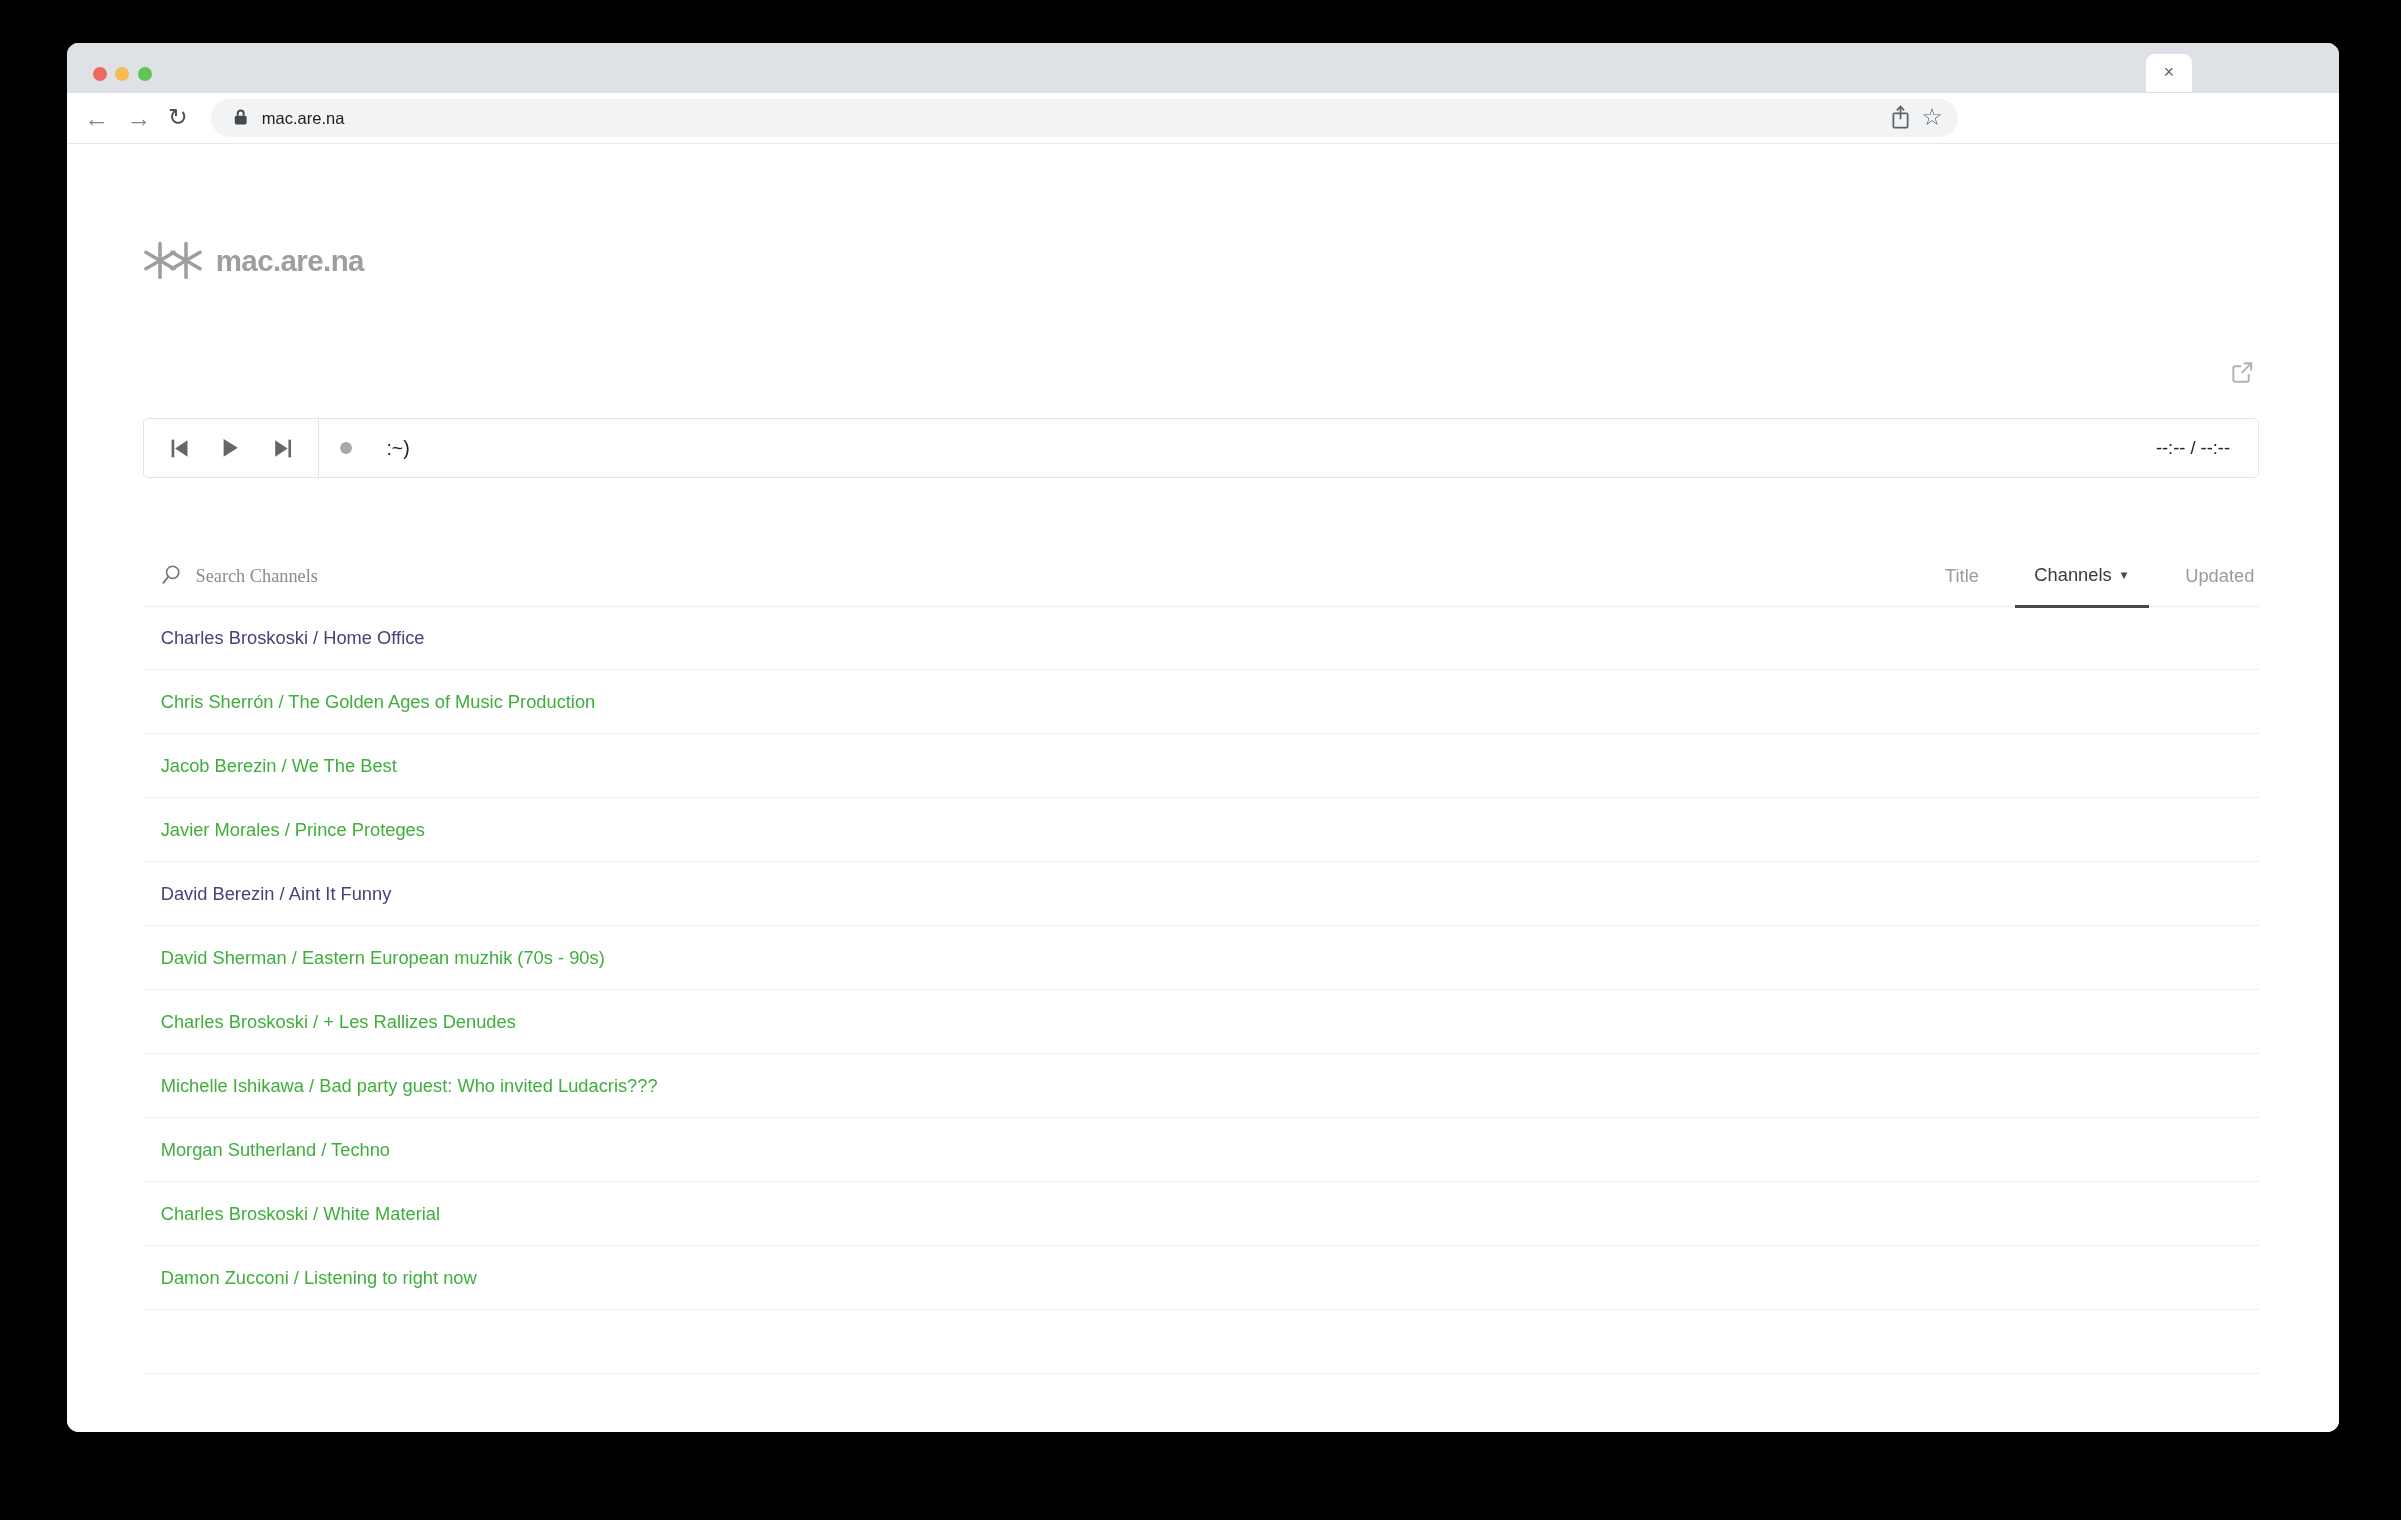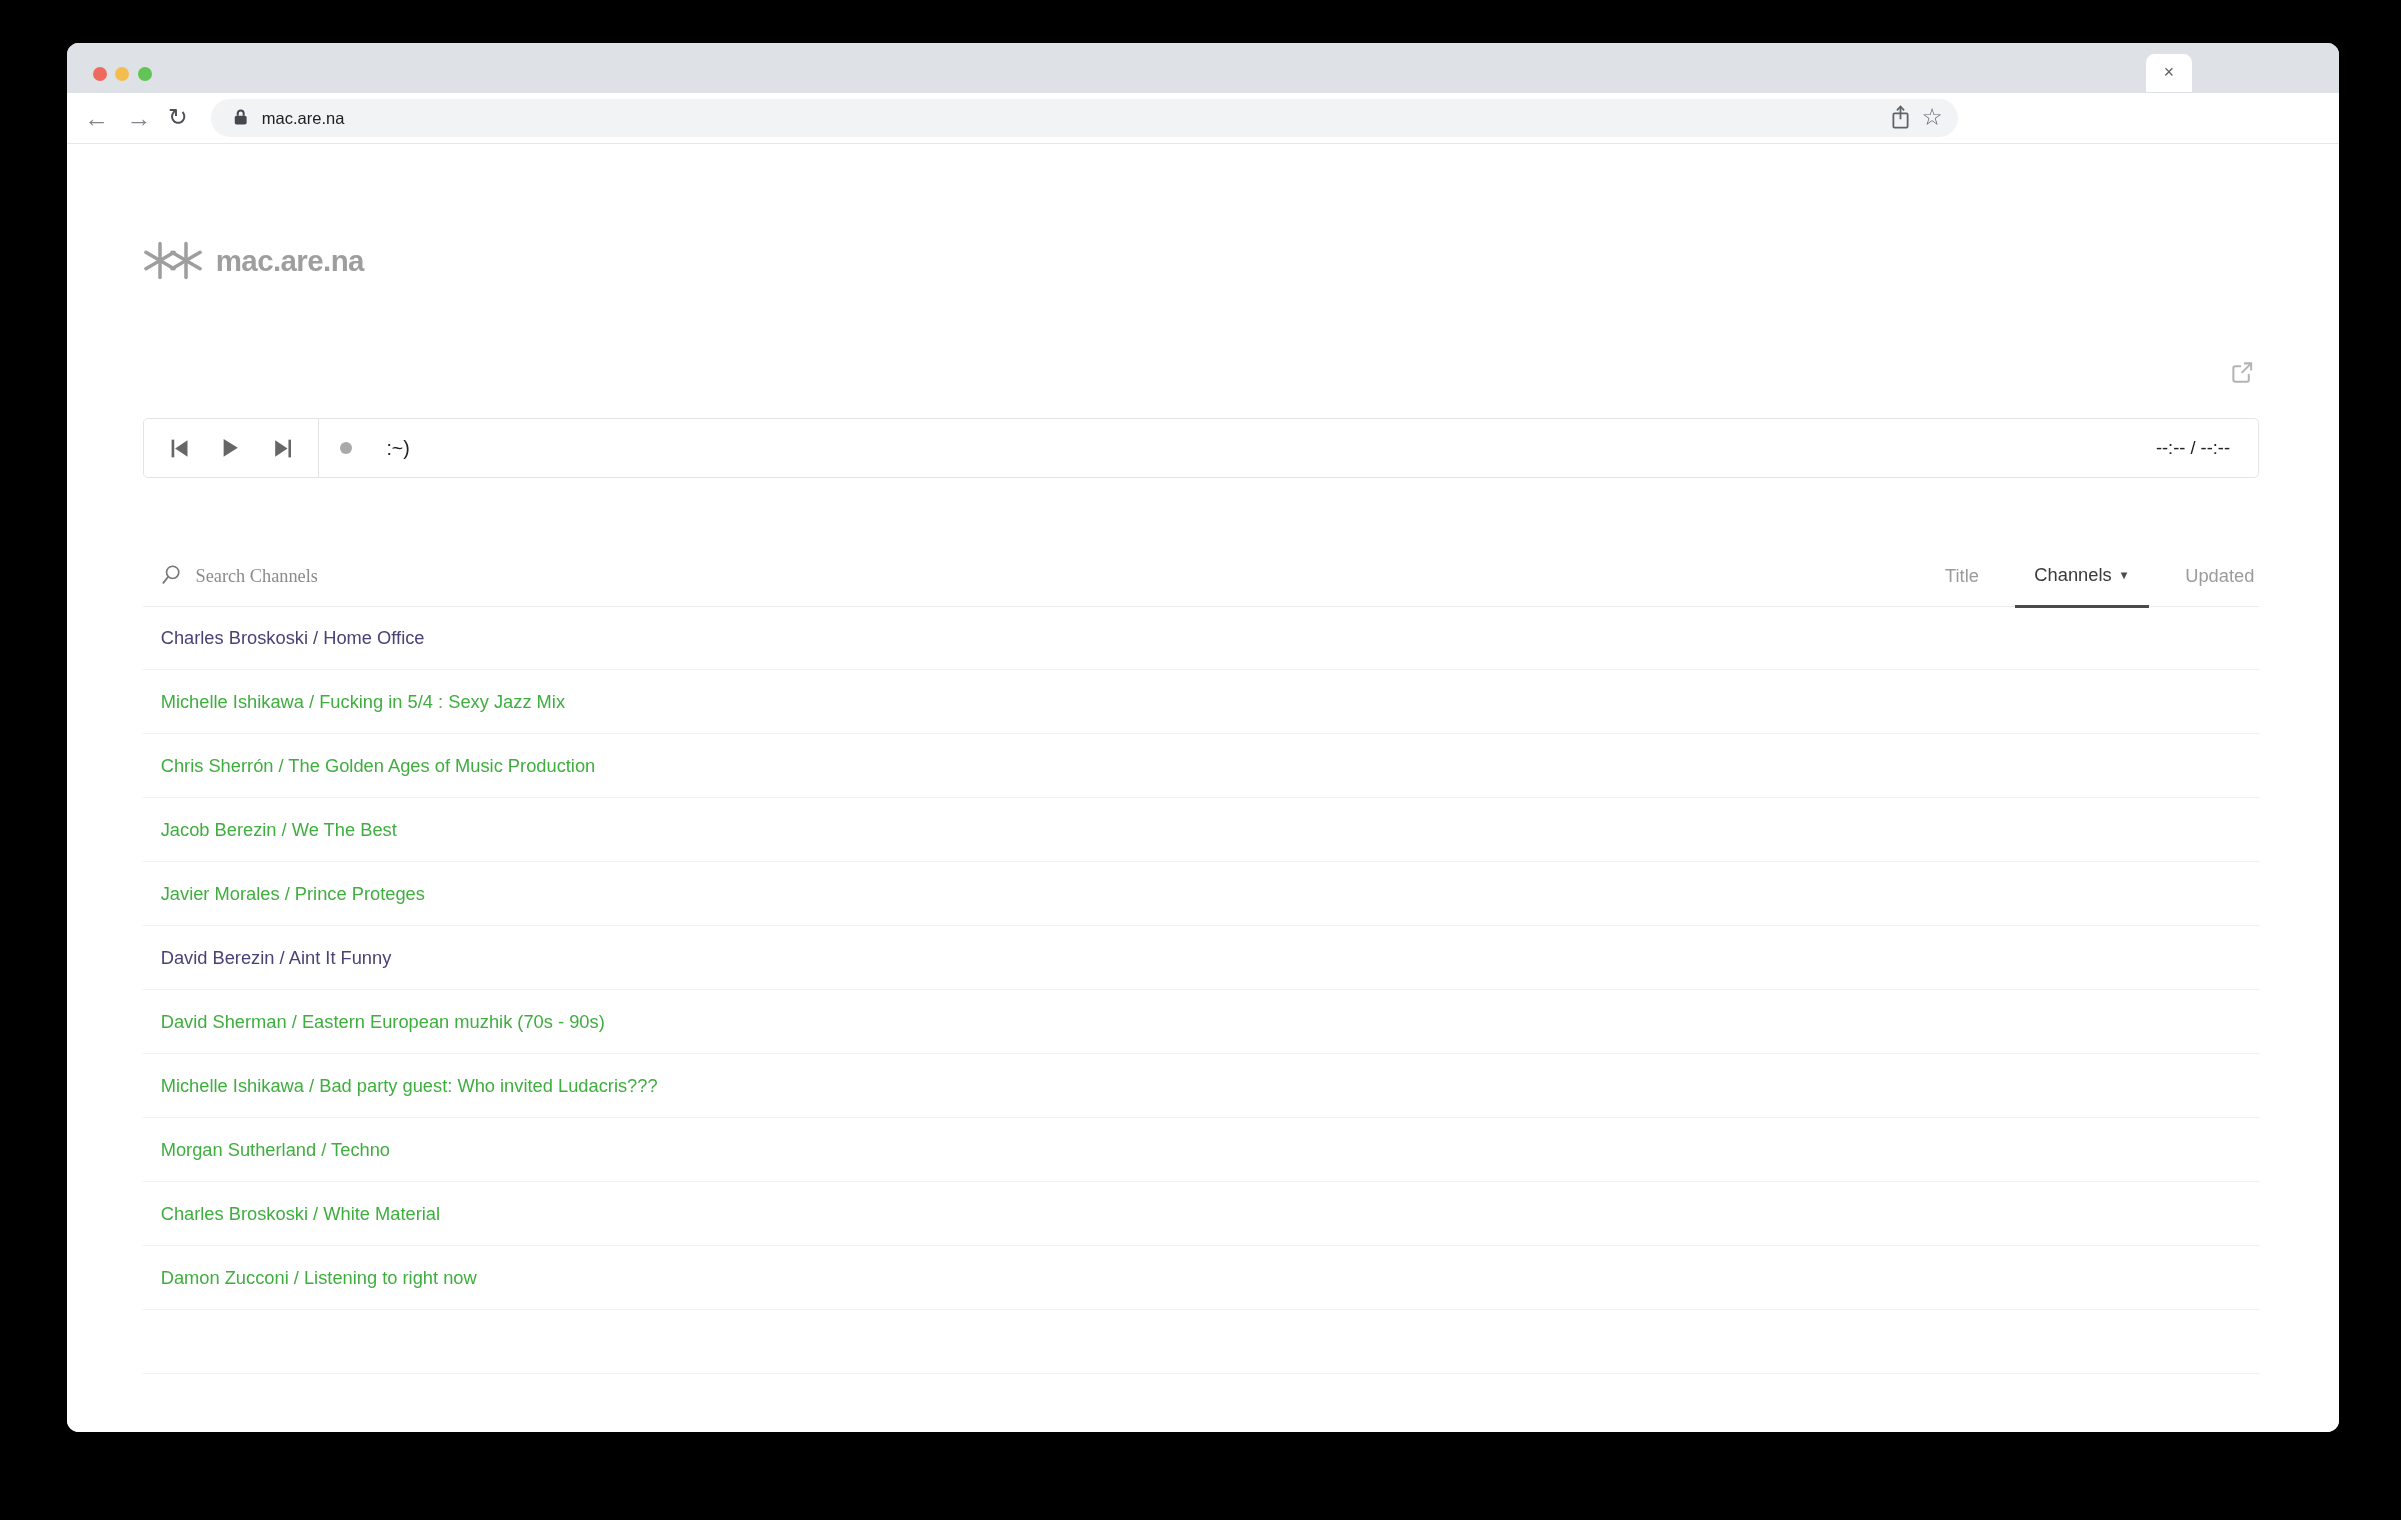--- a/index.html
+++ b/index.html
@@ -178,36 +178,36 @@
         </div>
         <div class="sort-tab">Updated</div>
       </div>
     </div>
 
     <div class="channel-list">
         <div class="row">
           <a class="visited" href="#">Charles Broskoski / Home Office</a>
         </div>
         <div class="row">
-          <a class="green" href="#">Michelle Ishikawa / Fucking in 5/4 : Sexy Jazz Mix</a>
-        </div>
-        <div class="row">
           <a class="green" href="#">Chris Sherrón / The Golden Ages of Music Production</a>
         </div>
         <div class="row">
           <a class="green" href="#">Jacob Berezin / We The Best</a>
         </div>
         <div class="row">
           <a class="green" href="#">Javier Morales / Prince Proteges</a>
         </div>
         <div class="row">
           <a class="visited" href="#">David Berezin / Aint It Funny</a>
         </div>
         <div class="row">
           <a class="green" href="#">David Sherman / Eastern European muzhik (70s - 90s)</a>
+        </div>
+        <div class="row">
+          <a class="green" href="#">Charles Broskoski / + Les Rallizes Denudes</a>
         </div>
         <div class="row">
           <a class="green" href="#">Michelle Ishikawa / Bad party guest: Who invited Ludacris???</a>
         </div>
         <div class="row">
           <a class="green" href="#">Morgan Sutherland / Techno</a>
         </div>
         <div class="row">
           <a class="green" href="#">Charles Broskoski / White Material</a>
         </div>

